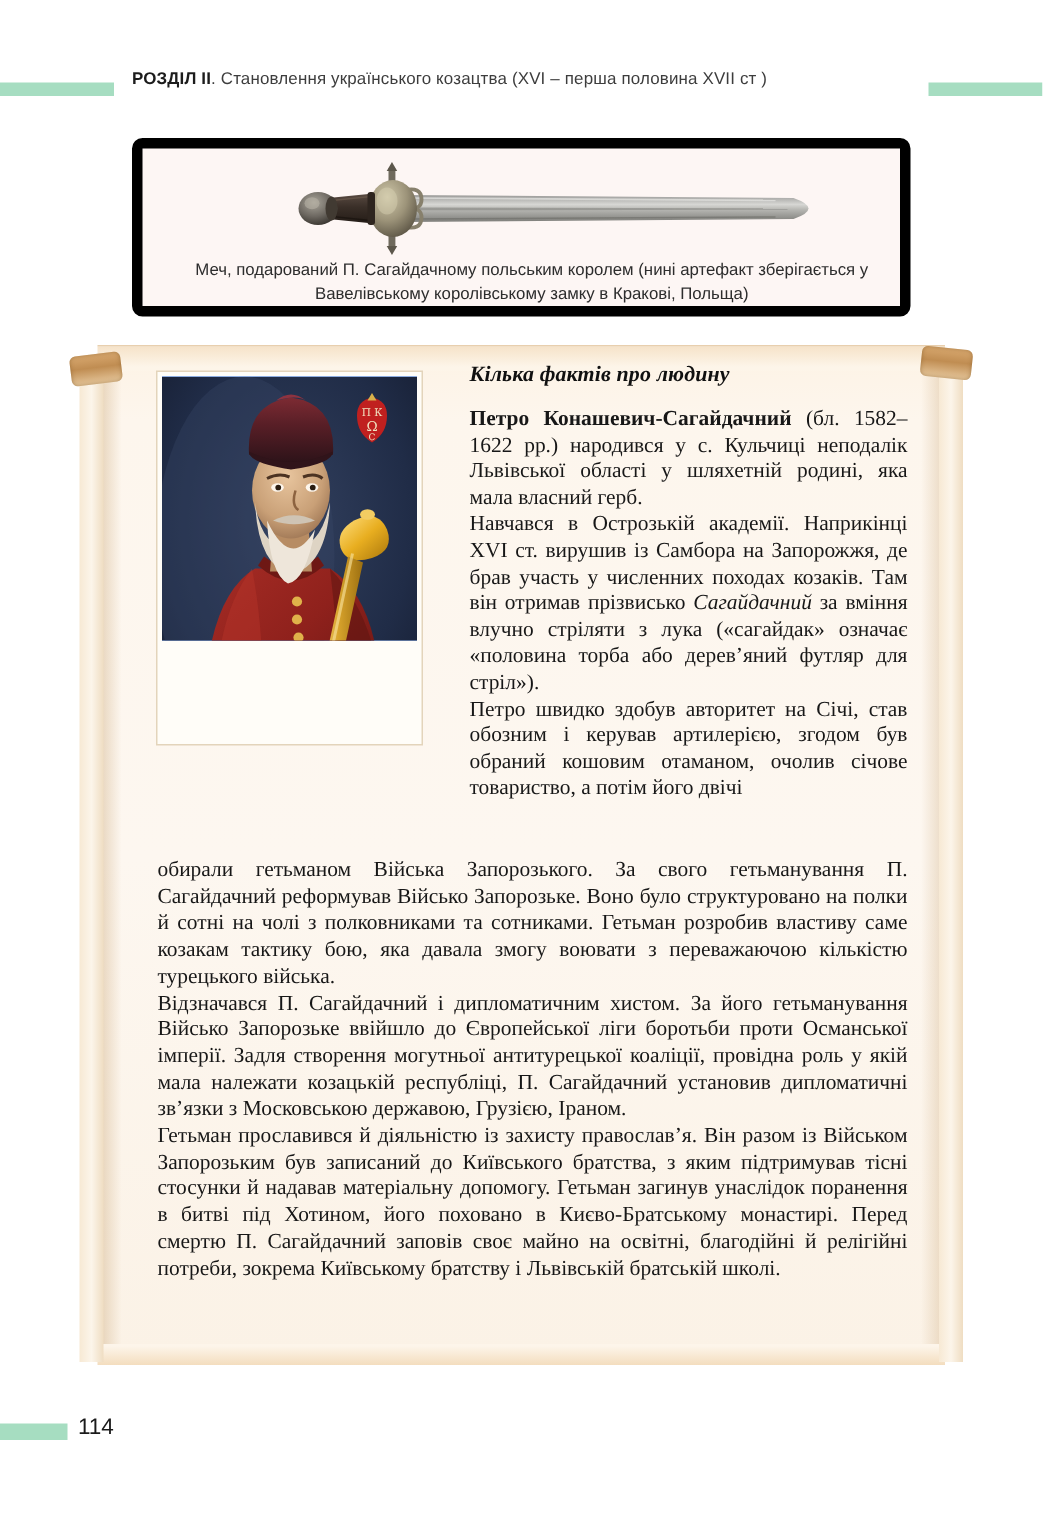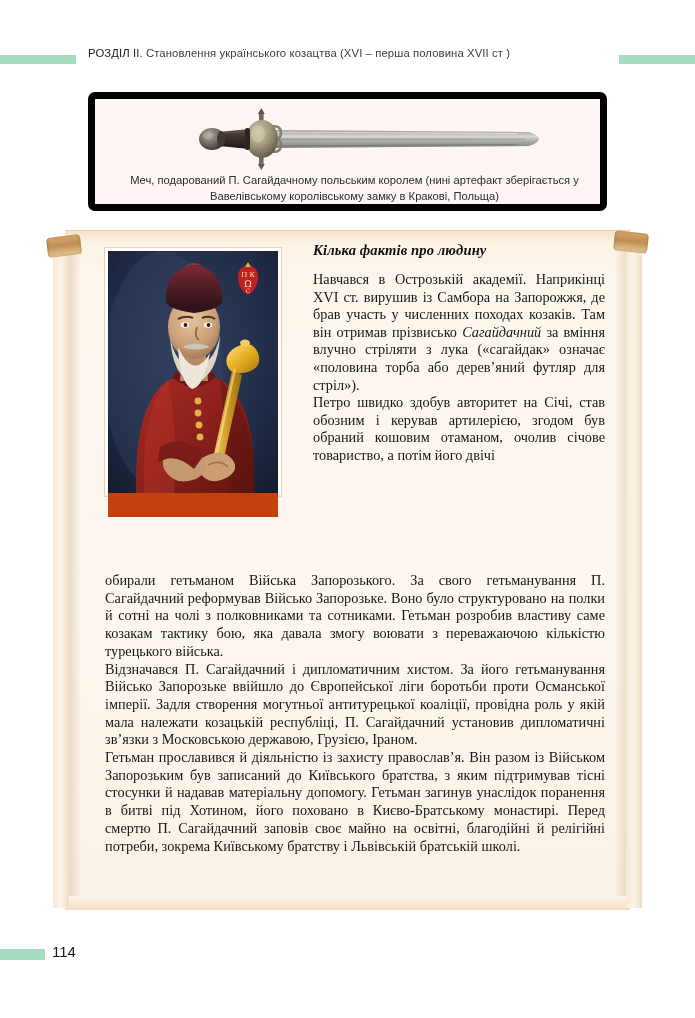--- a/index.html
+++ b/index.html
@@ -37,21 +37,21 @@
     left: 88px;
     top: 0;
     width: 520px;
     font-family: "Liberation Sans", sans-serif;
     font-size: 11.3px;
     color: #3d3d3d;
     letter-spacing: 0.1px;
     white-space: nowrap;
   }
   .rh-text .rh-strong {
-    font-weight: normal;
+    font-weight: bold;
     color: #1c1c1c;
   }
 
   
   .sword-figure {
     position: absolute;
     left: 88px;
     top: 92px;
     width: 519px;
     height: 119px;
@@ -153,23 +153,23 @@
     width: 176px;
     height: 248px;
     padding: 3px;
     background: #fffdf8;
     box-sizing: border-box;
     box-shadow: 0 0 0 1px #e3d4bb;
   }
   .portrait {
     position: relative;
     width: 170px;
-    height: 266px;
+    height: 176px;
     overflow: hidden;
-    background: #c2410c;
+    background: #3b82f6;
   }
   .portrait-caption {
     margin-top: 8px;
     width: 180px;
     text-align: center;
     font-family: "Liberation Sans", sans-serif;
     font-size: 11px;
     line-height: 14.6px;
     color: #2c2c2c;
   }
@@ -409,20 +409,21 @@
             <path d="M62 198 q20 -8 34 10 q6 12 -8 20 q-22 8 -32 -10 q-4 -12 6 -20 Z" fill="#c49a70"></path>
 
             <path d="M52 196 q24 -14 44 8 l-10 14 q-20 -18 -36 -6 Z" fill="#7a1c17"></path>
           </svg>
         </div>
       </div>
     </div>
 
     <div class="col-right">
       <div class="facts-heading">Кілька фактів про людину</div>
+      <p><span class="nm">Петро Конашевич-Сагайдачний</span><span> (бл. 1582–1622 рр.) народився у с. Кульчиці неподалік Львівської області у шляхетній родині, яка мала власний герб.</span></p>
       <p><span>Навчався в Острозькій академії. Наприкінці XVI ст. вирушив із Самбора на Запорожжя, де брав участь у численних походах козаків. Там він отримав прізвисько </span><span class="it">Сагайдачний</span><span> за вміння влучно стріляти з лука («сагайдак» означає «половина торба або дерев’яний футляр для стріл»).</span></p>
       <p>Петро швидко здобув авторитет на Січі, став обозним і керував артилерією, згодом був обраний кошовим отаманом, очолив січове товариство, а потім його двічі</p>
     </div>
   </div>
 
   <div class="body-text">
     <p>обирали гетьманом Війська Запорозького. За свого гетьманування П. Сагайдачний реформував Військо Запорозьке. Воно було структуровано на полки й сотні на чолі з полковниками та сотниками. Гетьман розробив властиву саме козакам тактику бою, яка давала змогу воювати з переважаючою кількістю турецького війська.</p>
     <p>Відзначався П. Сагайдачний і дипломатичним хистом. За його гетьманування Військо Запорозьке ввійшло до Європейської ліги боротьби проти Османської імперії. Задля створення могутньої антитурецької коаліції, провідна роль у якій мала належати козацькій республіці, П. Сагайдачний установив дипломатичні зв’язки з Московською державою, Грузією, Іраном.</p>
     <p>Гетьман прославився й діяльністю із захисту православ’я. Він разом із Військом Запорозьким був записаний до Київського братства, з яким підтримував тісні стосунки й надавав матеріальну допомогу. Гетьман загинув унаслідок поранення в битві під Хотином, його поховано в Києво-Братському монастирі. Перед смертю П. Сагайдачний заповів своє майно на освітні, благодійні й релігійні потреби, зокрема Київському братству і Львівській братській школі.</p>
   </div>

